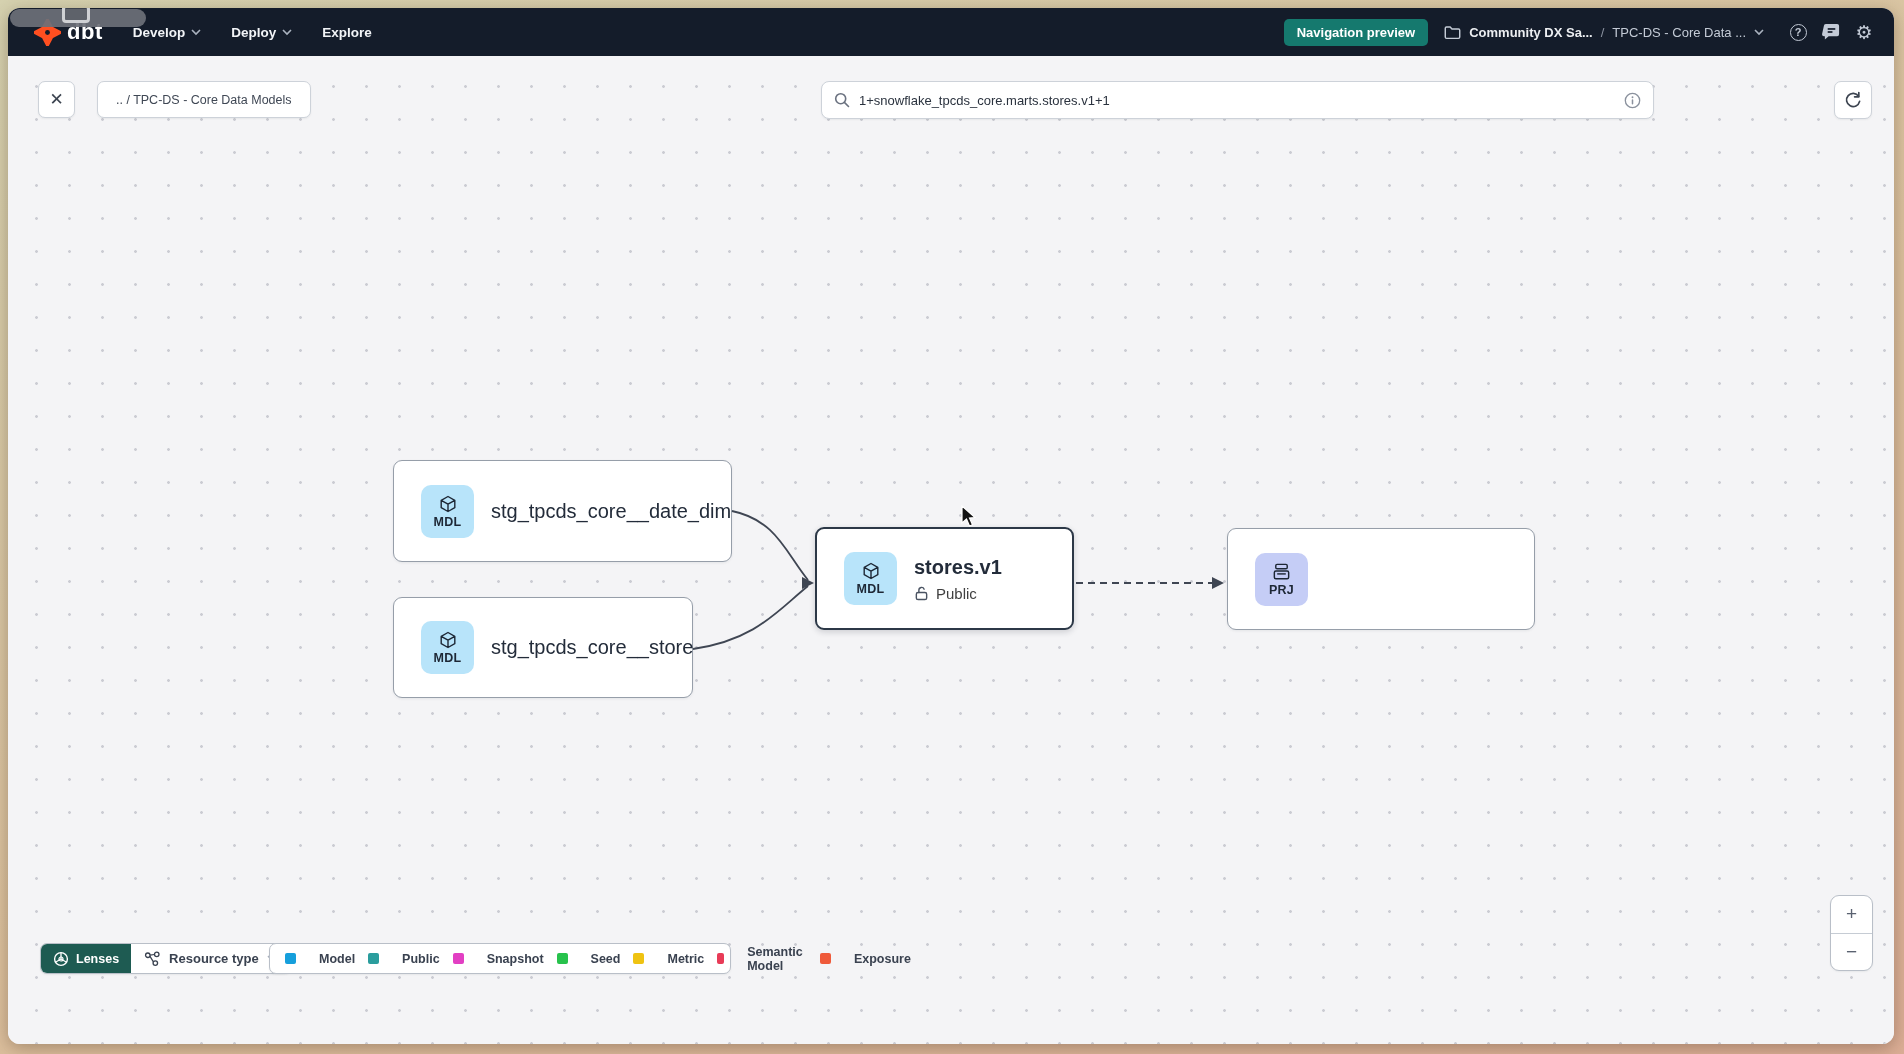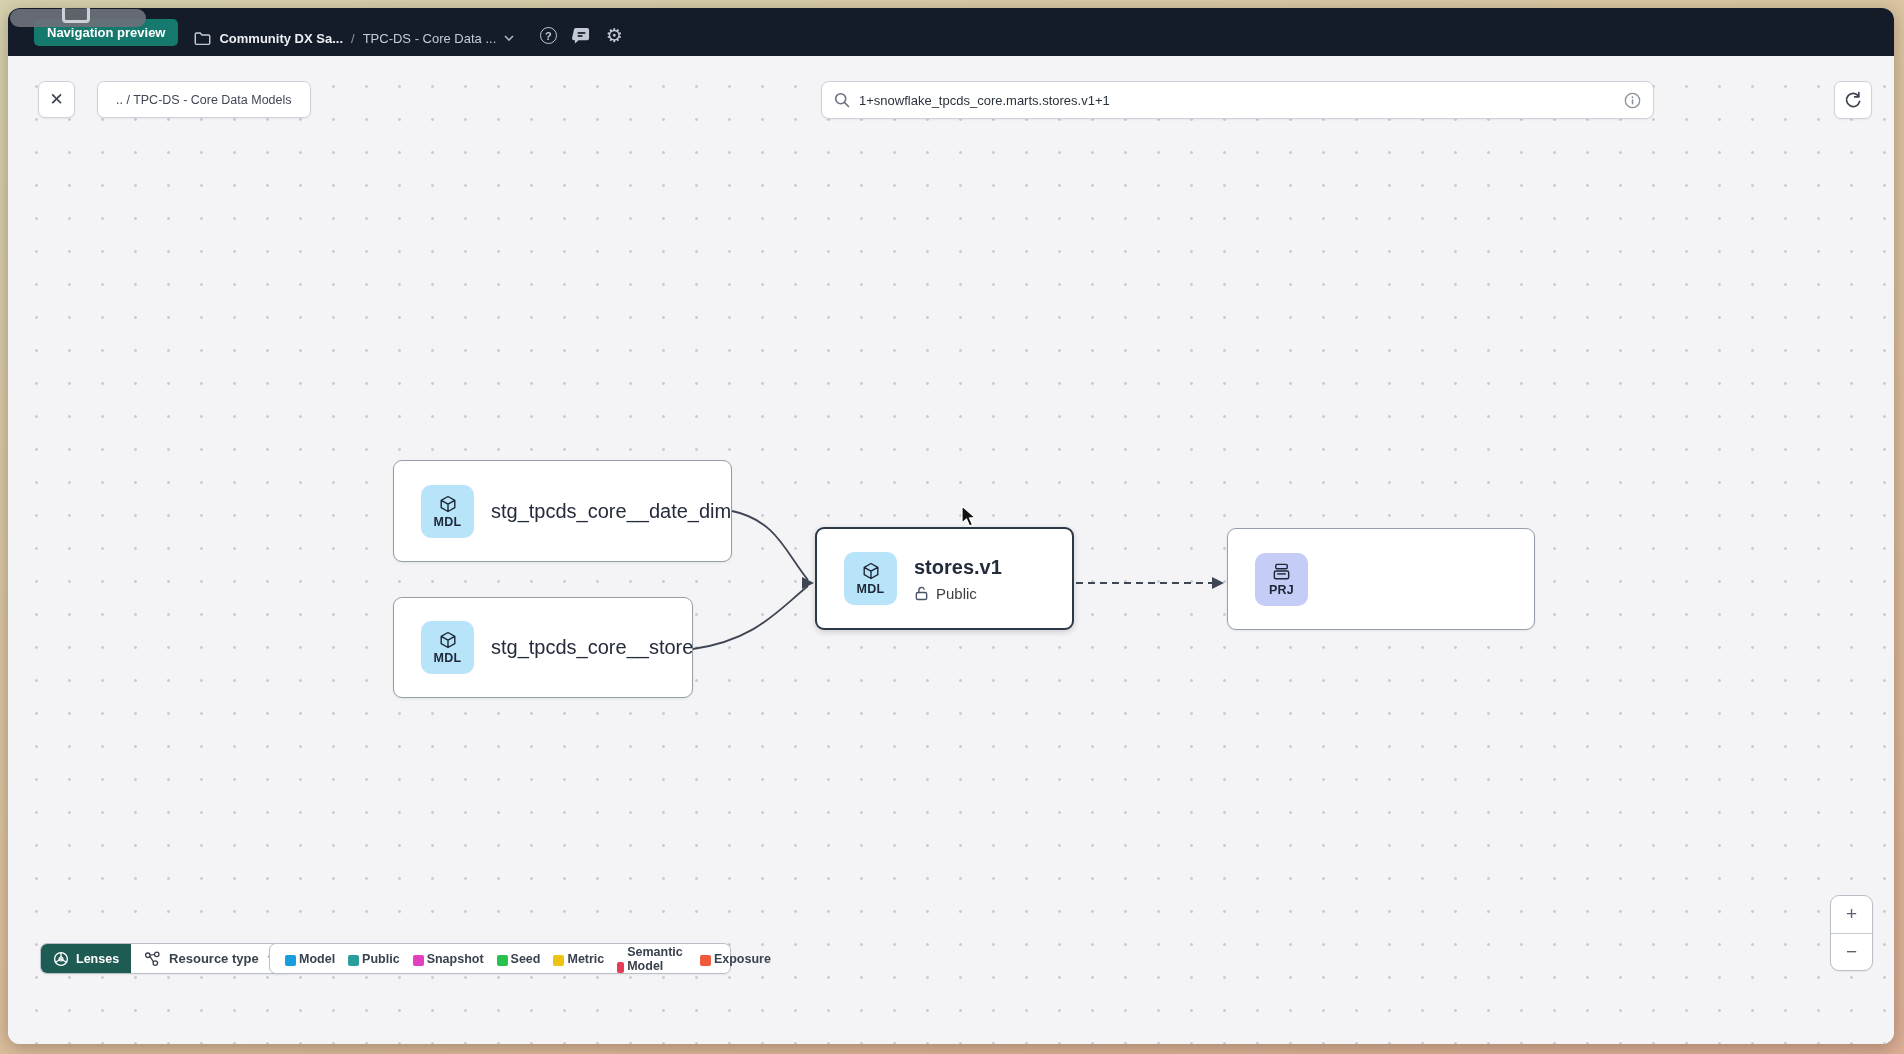--- a/index.html
+++ b/index.html
@@ -22,21 +22,21 @@
   .topnav { position:absolute; left:0; top:0; width:100%; height:48px;
     background:#141c2a; display:flex; align-items:center; justify-content:space-between;
     padding:0 20px 0 26px; z-index:30; }
   .nav-left { display:flex; align-items:center; gap:30px; }
   .brand { display:flex; align-items:center; gap:6px; }
   .brand-text { color:#fff; font-size:22px; font-weight:700; letter-spacing:.5px; }
   .nav-item { color:#f2f4f7; font-size:13.5px; font-weight:600; display:flex; align-items:center; gap:6px; cursor:pointer; }
   .chev { width:10px; height:7px; }
   .chev path { stroke:#aab2bf; stroke-width:1.6; fill:none; }
 
-  .nav-right { display:flex; align-items:flex-end; gap:16px; }
+  .nav-right { display:flex; align-items:center; gap:16px; }
   .preview-badge { color:#fff; font-size:13px; font-weight:600; padding:6px 13px; border-radius:5px; }
   .nav-crumb { display:flex; align-items:center; gap:8px; }
   .crumb-account { color:#eceef1; font-size:13px; font-weight:700; }
   .crumb-sep { color:#8b93a1; font-size:13px; }
   .crumb-project { color:#c4cbd6; font-size:13px; }
   .nav-icons { display:flex; align-items:center; gap:13px; margin-left:8px; }
   .nav-icon { width:20px; height:20px; display:flex; align-items:center; justify-content:center; color:#c3cad6; cursor:pointer; }
   .help-circle { width:17px; height:17px; border:1.6px solid #c3cad6; border-radius:50%;
     display:flex; align-items:center; justify-content:center; font-size:11px; font-weight:700; color:#c3cad6; }
   .gear-glyph { font-size:19px; line-height:1; color:#c3cad6; }
@@ -86,21 +86,21 @@
   .lens-group { position:absolute; left:32px; top:935px; height:31px; display:flex; z-index:20;
     border-radius:7px; overflow:hidden; border:1px solid #b9bfc8; background:#fff;
     box-shadow:0 1px 2px rgba(20,28,42,.06); }
   .lenses-btn { display:flex; align-items:center; gap:7px; color:#fff; font-size:12.5px; font-weight:700;
     padding:0 12px; cursor:pointer; }
   .restype-btn { display:flex; align-items:center; gap:8px; color:#3aononi; padding:0 13px; cursor:pointer; }
   .restype-btn { color:#3a4250; font-size:13px; font-weight:600; background:#fff; }
   .legend { position:absolute; left:261px; top:935px; height:31px; width:462px; background:#fff;
     border:1px solid #b9bfc8; border-radius:7px; display:flex; align-items:center; gap:13px;
     padding:0 15px; z-index:20; box-shadow:0 1px 2px rgba(20,28,42,.06); }
-  .legend-item { display:flex; align-items:flex-end; gap:3px; }
+  .legend-item { display:flex; align-items:center; gap:23px; }
   .legend-chip { width:11px; height:11px; border-radius:2px; }
   .legend-label { font-size:12.5px; font-weight:600; color:#3a4250; }
 
   .zoom-ctl { position:absolute; left:1822px; top:887px; width:43px; height:76px; background:#fff;
     border:1px solid #b9bfc8; border-radius:9px; display:flex; flex-direction:column; z-index:20;
     overflow:hidden; box-shadow:0 1px 2px rgba(20,28,42,.06); }
   .zoom-btn { flex:1; display:flex; align-items:center; justify-content:center; font-size:19px;
     color:#5a6270; cursor:pointer; }
   .zoom-btn:first-child { border-bottom:1px solid #c6ccd4; }
 
@@ -109,20 +109,44 @@
 </head>
 <body>
 
 <div class="app-window">
 
   <div class="capture-pill">
     <div class="screen-glyph"></div>
   </div>
 
   <div class="topnav">
+    <div class="nav-left">
+      <div class="brand">
+        <svg class="icon" width="27" height="27" viewBox="0 0 100 100">
+          <path d="M50 4 L66 34 L96 50 L66 66 L50 96 L34 66 L4 50 L34 34 Z" fill="#ff4f20" stroke="#ff4f20" stroke-width="12" stroke-linejoin="round"></path>
+          <circle cx="50" cy="50" r="9" fill="#141c2a"></circle>
+        </svg>
+        <span class="brand-text">dbt</span>
+      </div>
+      <div class="nav-item">
+        <span>Develop</span>
+        <svg class="chev" viewBox="0 0 10 7">
+            <path d="M1 1 L5 5 L9 1"></path>
+          </svg>
+      </div>
+      <div class="nav-item">
+        <span>Deploy</span>
+        <svg class="chev" viewBox="0 0 10 7">
+            <path d="M1 1 L5 5 L9 1"></path>
+          </svg>
+      </div>
+      <div class="nav-item">
+        <span>Explore</span>
+      </div>
+    </div>
 
     <div class="nav-right">
       <div class="preview-badge" style="background-color: rgb(21, 121, 110);">Navigation preview</div>
       <div class="nav-crumb">
         <svg class="icon" width="17" height="15" viewBox="0 0 20 17">
           <path d="M1.5 3.5 a1.5 1.5 0 0 1 1.5-1.5 h4.2 l2.2 2.4 h7.6 a1.5 1.5 0 0 1 1.5 1.5 v8 a1.5 1.5 0 0 1 -1.5 1.5 h-14 a1.5 1.5 0 0 1 -1.5-1.5 Z" fill="none" stroke="#c4cbd6" stroke-width="1.7"></path>
         </svg>
         <span class="crumb-account">Community DX Sa...</span>
         <span class="crumb-sep">/</span>
         <span class="crumb-project">TPC-DS - Core Data ...</span>

